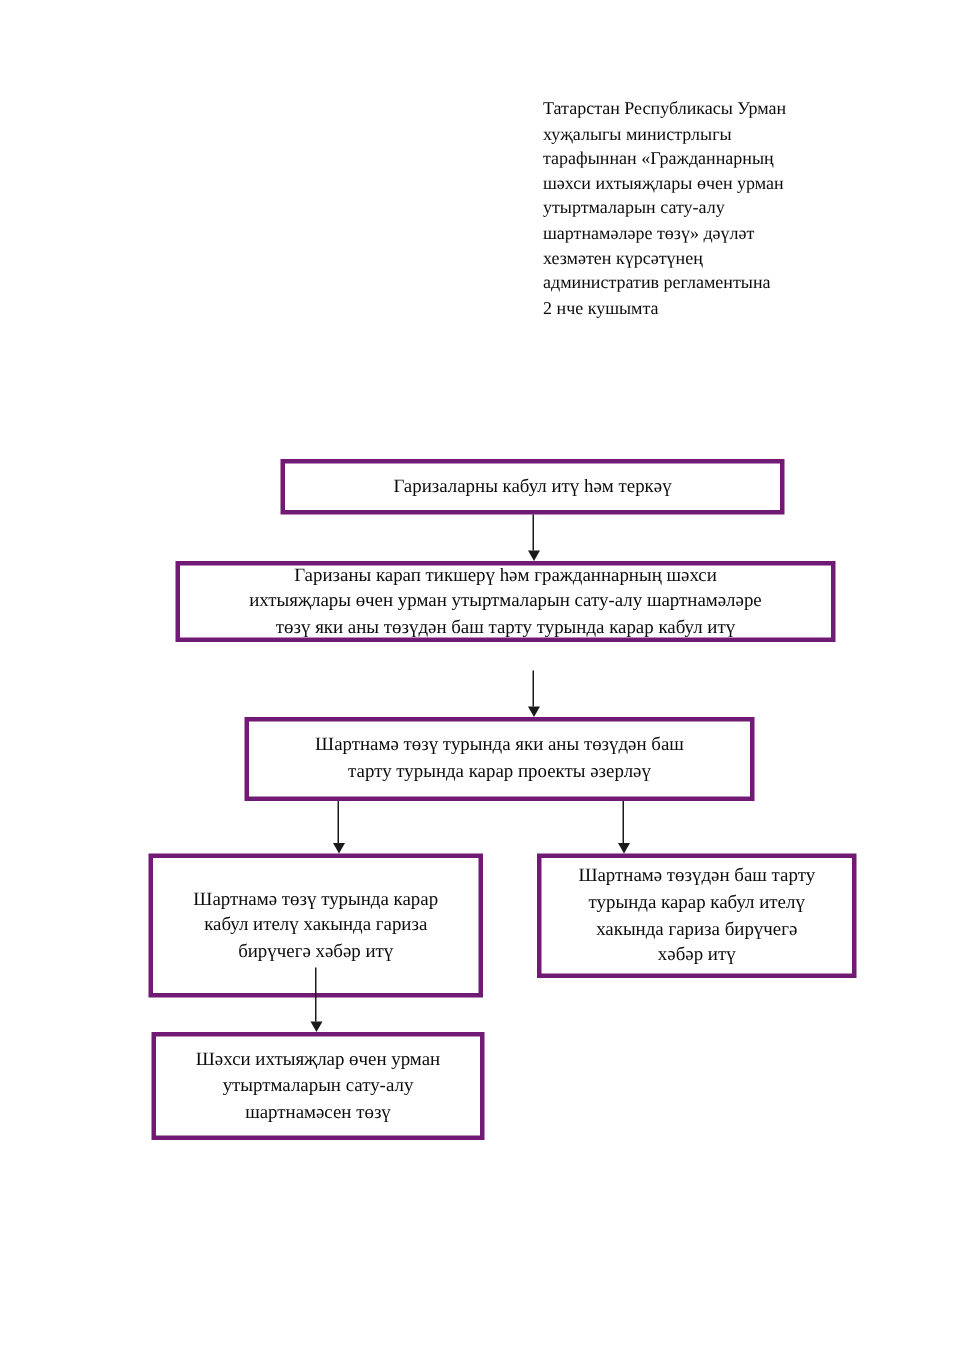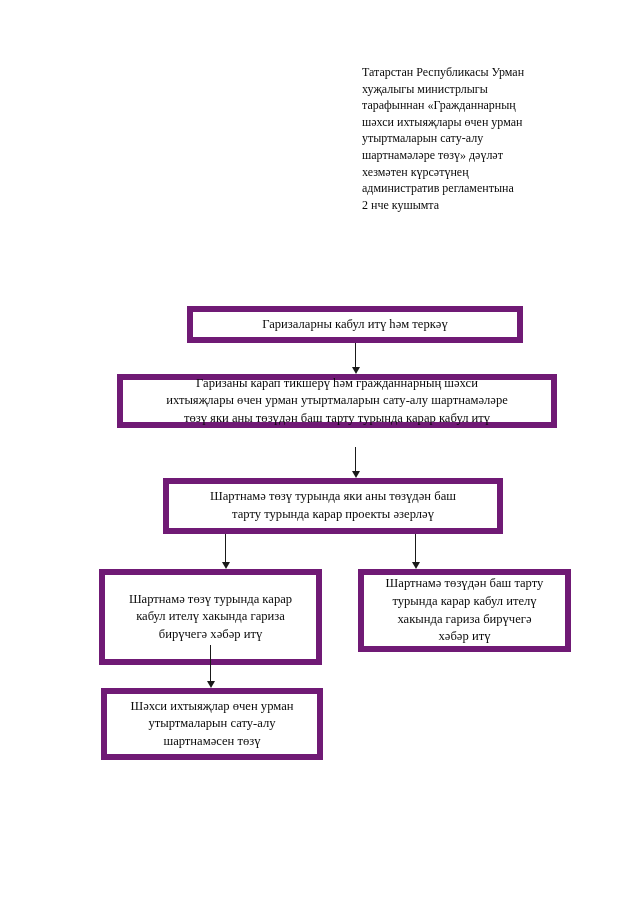--- a/index.html
+++ b/index.html
@@ -43,21 +43,21 @@
     text-align: center;
     font-size: 13.2px;
     line-height: 18px;
     white-space: pre-line;
   }
 
   
   .node {
     position: absolute;
     box-sizing: border-box;
-    border: 6px solid #701a75;
+    border: 3px solid #701a75;
     background: #ffffff;
     display: flex;
     align-items: center;
     justify-content: center;
     text-align: center;
     font-size: 12.6px;
     line-height: 17.6px;
     padding: 3px 7px;
     white-space: pre-line;
   }

